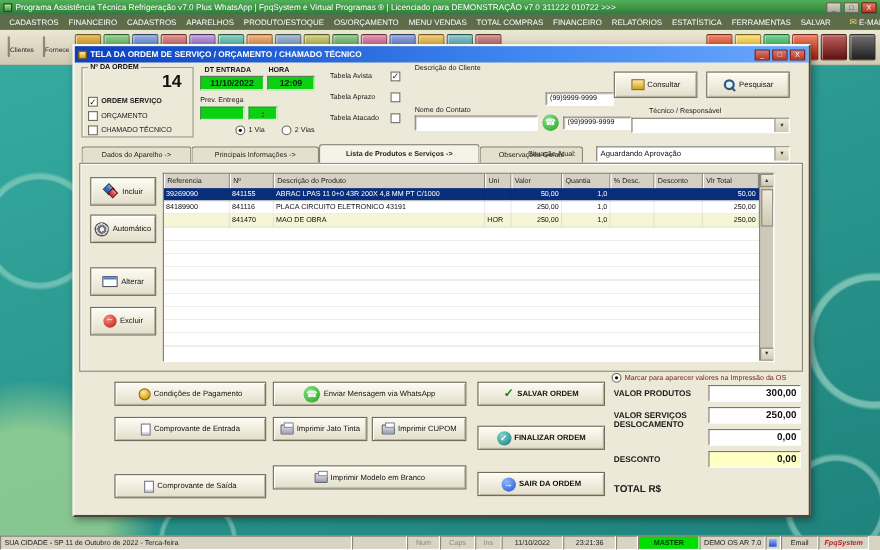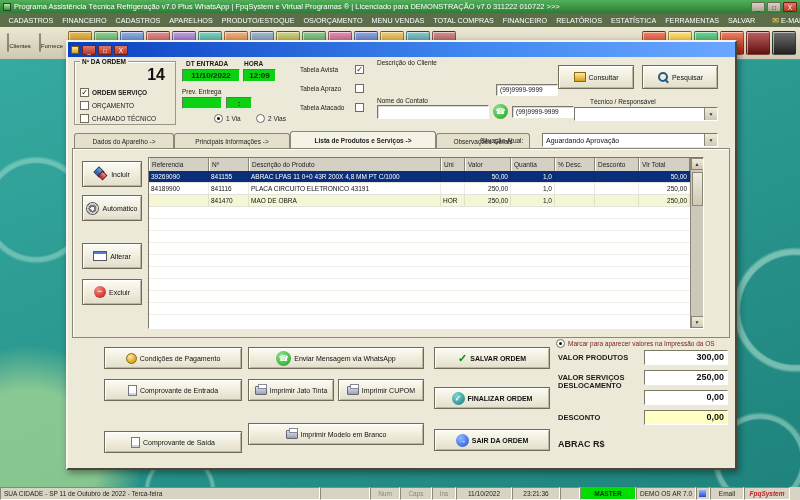--- a/index.html
+++ b/index.html
@@ -167,20 +167,21 @@
     <span class="ti" style="background:linear-gradient(#f08060,#b02010)"></span>
     <span class="ti" style="background:linear-gradient(#c06060,#601010)"></span>
     <span class="ti" style="background:linear-gradient(#707070,#202020)"></span>
   </div>
 
   <div class="mdi"></div>
 
   <div class="window">
     <div class="wtitle">
       <span class="appico"></span>
+      <span class="t">TELA DA ORDEM DE SERVIÇO / ORÇAMENTO / CHAMADO TÉCNICO</span>
       <span class="wc">
         <span class="wcb">_</span>
         <span class="wcb">□</span>
         <span class="wcb">X</span>
       </span>
     </div>
     <div class="wbody">
 
       <div class="gb" style="left:6px;top:4px;width:102px;height:64px">
         <span class="cap">Nº DA ORDEM</span>
@@ -195,21 +196,21 @@
         </div>
         <div class="row" style="left:5px;top:52px">
           <span class="cb"></span>
           <span class="lbl">CHAMADO TÉCNICO</span>
         </div>
       </div>
 
       <span class="lbl b" style="position:absolute;left:118px;top:3px">DT ENTRADA</span>
       <span class="lbl b" style="position:absolute;left:176px;top:3px">HORA</span>
       <div class="gf" style="position:absolute;left:114px;top:12px;width:58px;height:13px">11/10/2022</div>
-      <div class="gf" style="position:absolute;left:175px;top:12px;width:33px;height:13px">12:09</div>
+      <div class="gf" style="position:absolute;left:175px;top:12px;width:43px;height:13px">12:09</div>
       <span class="lbl" style="position:absolute;left:114px;top:31px">Prev. Entrega</span>
       <div class="gf" style="position:absolute;left:114px;top:40px;width:40px;height:12px"></div>
       <div class="gf" style="position:absolute;left:158px;top:40px;width:26px;height:12px">:</div>
       <div class="row" style="left:146px;top:57px">
         <span class="radio on"></span>
         <span class="lbl">1 Via</span>
       </div>
       <div class="row" style="left:188px;top:57px">
         <span class="radio"></span>
         <span class="lbl">2 Vias</span>
@@ -382,21 +383,21 @@
         <span class="lbl" style="color:#7a2020">Marcar para aparecer valores na Impressão da OS</span>
       </div>
       <span class="tlabel" style="left:490px;top:296px">VALOR PRODUTOS</span>
       <div class="vbox" style="left:576px;top:293px">300,00</div>
       <span class="tlabel" style="left:490px;top:316px">VALOR SERVIÇOS</span>
       <div class="vbox" style="left:576px;top:313px">250,00</div>
       <span class="tlabel" style="left:490px;top:324px">DESLOCAMENTO</span>
       <div class="vbox" style="left:576px;top:333px">0,00</div>
       <span class="tlabel" style="left:490px;top:356px">DESCONTO</span>
       <div class="vbox yellow" style="left:576px;top:353px">0,00</div>
-      <span class="tlabel" style="left:490px;top:382px;font-size:9px">ABRAC R$</span>
+      <span class="tlabel" style="left:490px;top:382px;font-size:9px">TOTAL R$</span>
 
     </div>
   </div>
 
   <div class="statusbar">
     <span class="seg" style="width:320px">SUA CIDADE - SP 11 de Outubro de 2022 - Terca-feira</span>
     <span class="seg" style="width:50px"></span>
     <span class="seg c dim" style="width:30px">Num</span>
     <span class="seg c dim" style="width:32px">Caps</span>
     <span class="seg c dim" style="width:24px">Ins</span>

